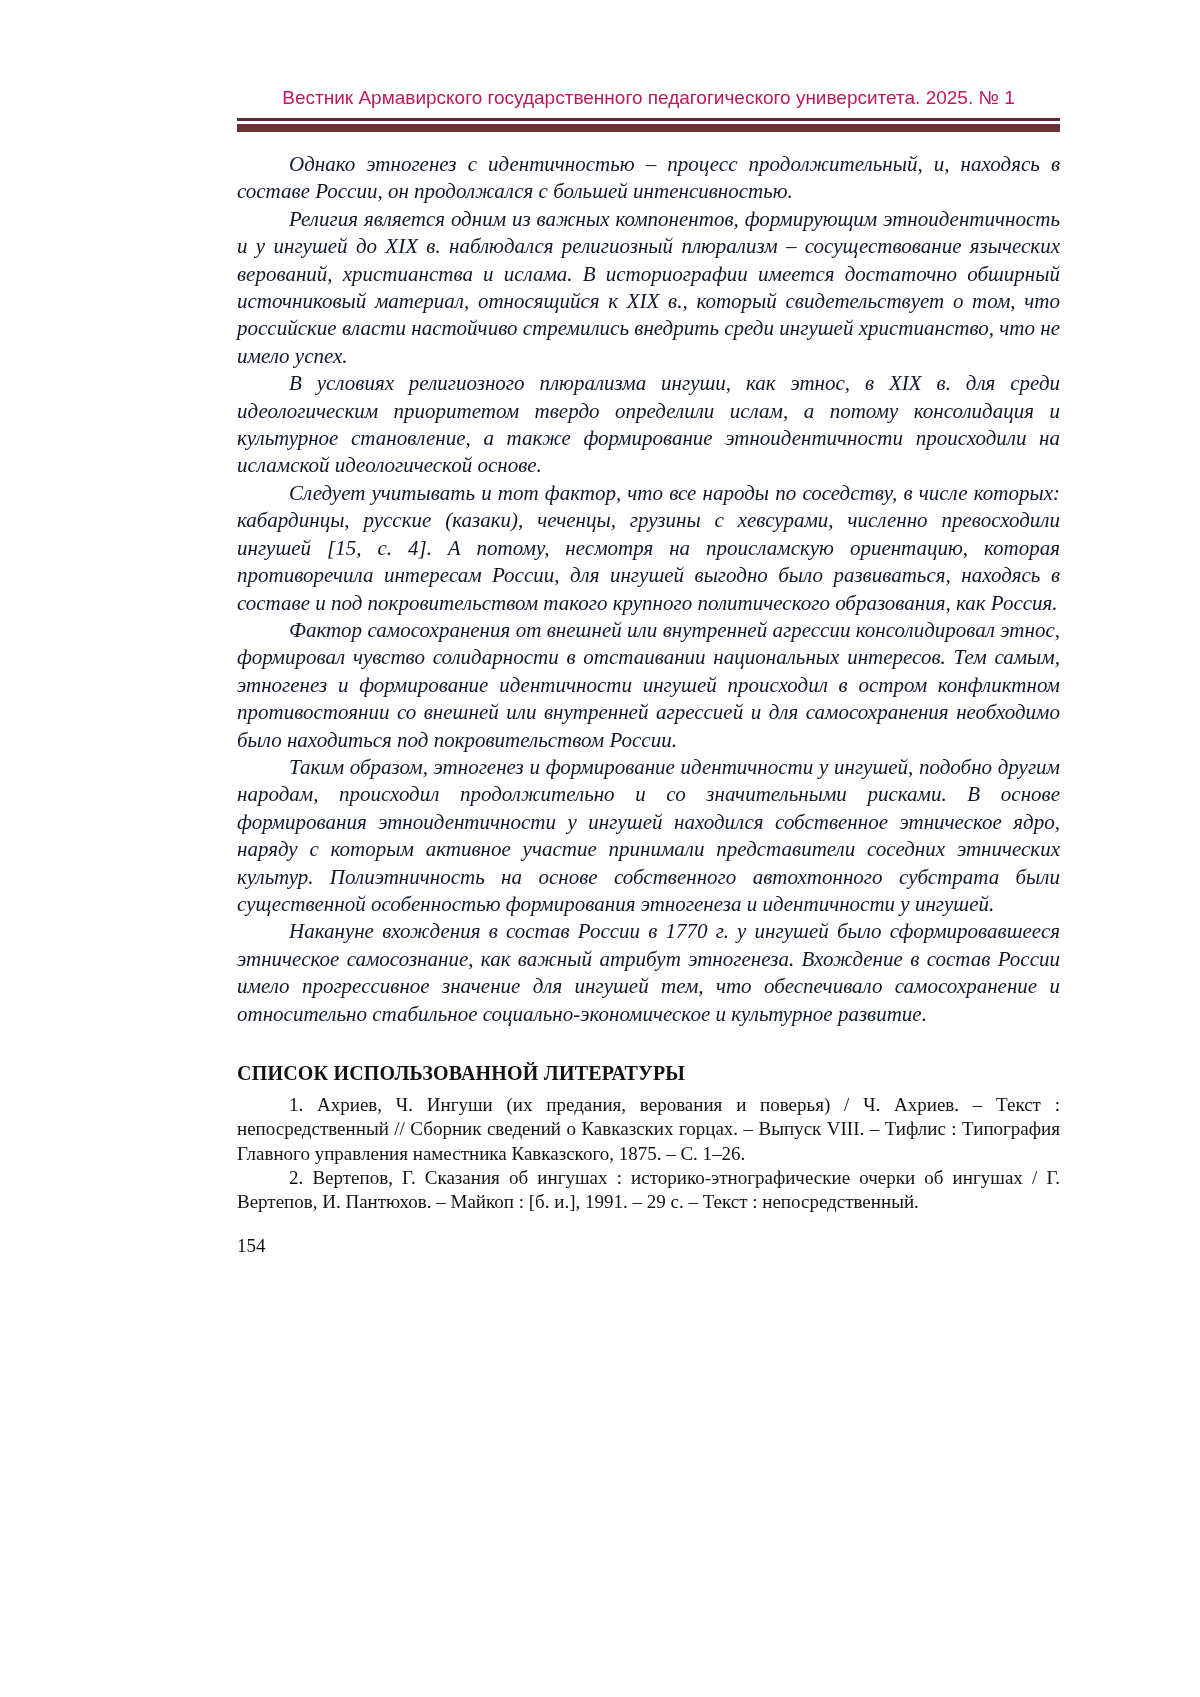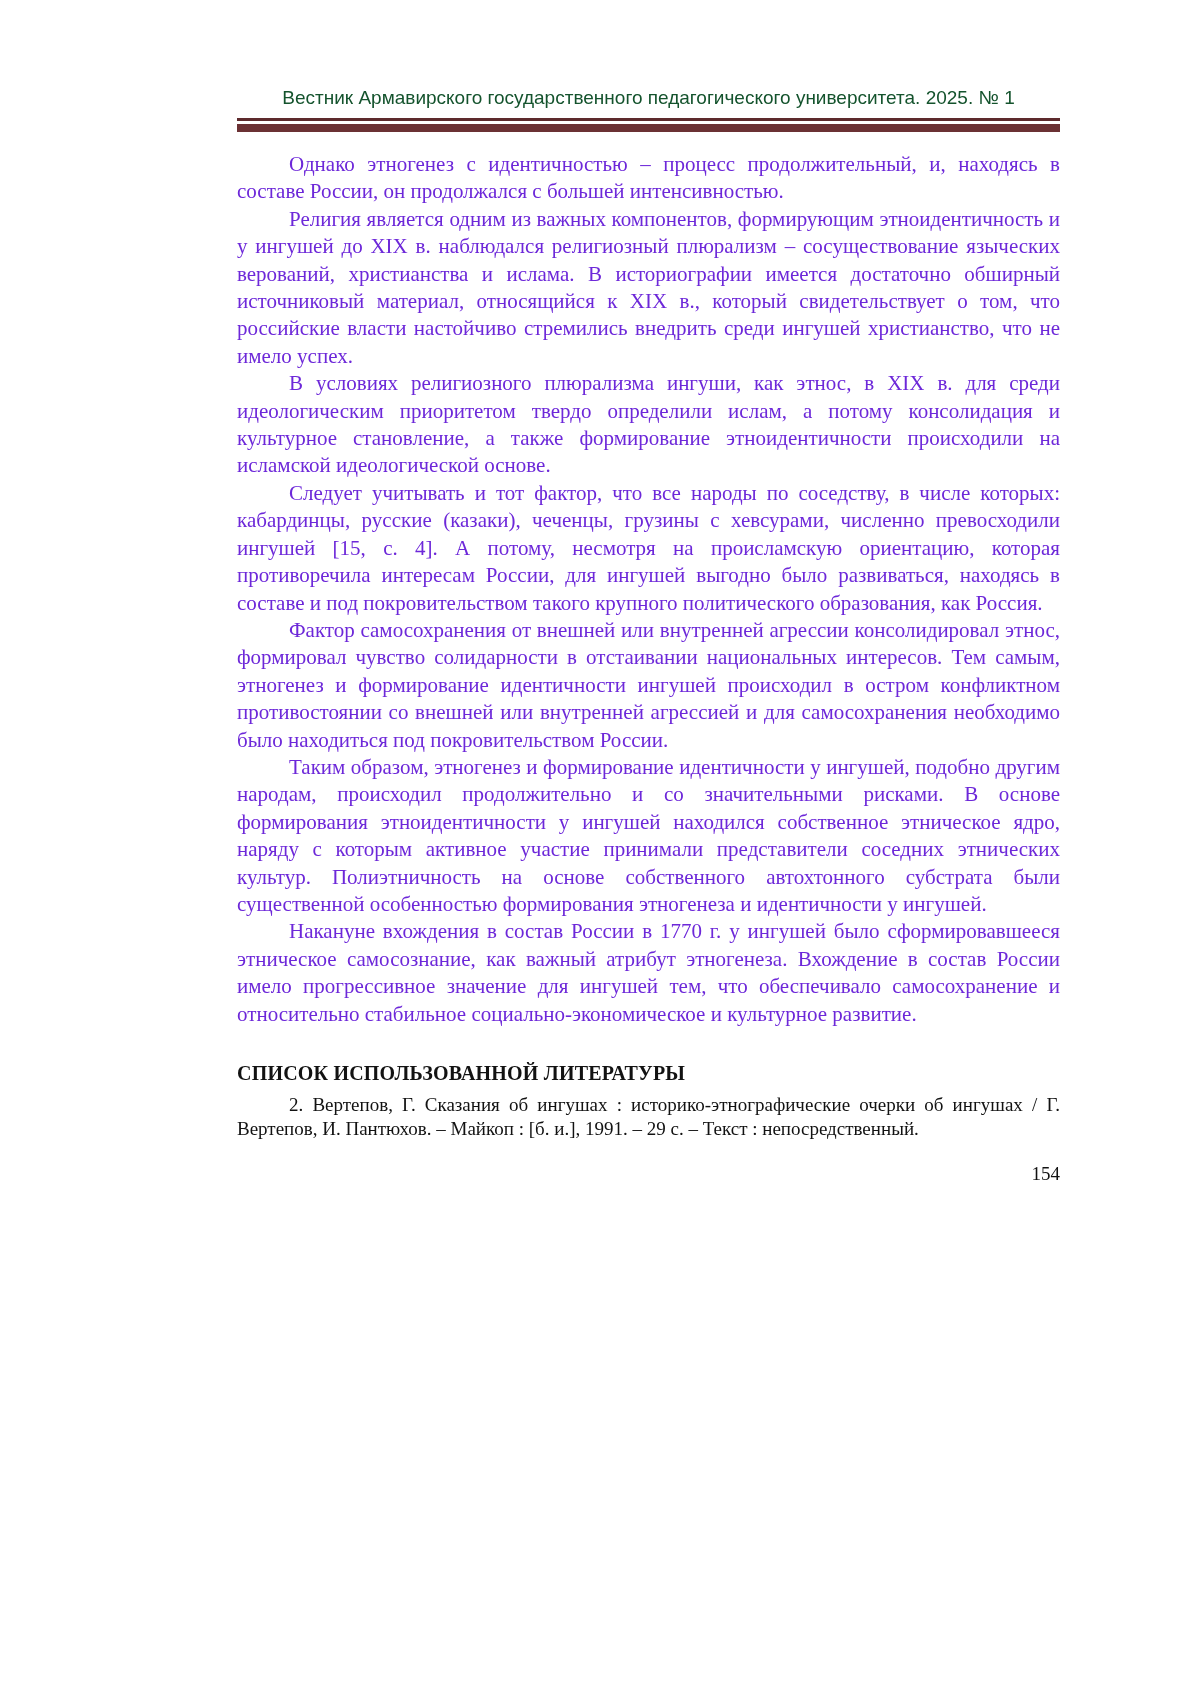--- a/index.html
+++ b/index.html
@@ -18,36 +18,37 @@
   .content {
     margin-left: 237px;
     width: 823px;
   }
   .running-header {
     padding-top: 86px;
     font-family: "Liberation Sans", sans-serif;
     font-size: 19px;
     line-height: 23px;
     text-align: center;
-    color: #14532d;
+    color: #be185d;
     white-space: nowrap;
   }
   .header-rule { margin-top: 9px; }
   .header-rule .thin  { height: 3px; background: #5d2a2d; }
   .header-rule .gap   { height: 3px; background: transparent; }
   .header-rule .thick { height: 8px; background: #6b3134; }
   .article-body { margin-top: 19px; }
   .para {
     margin: 0;
     font-family: "Liberation Serif", serif;
     font-size: 21px;
     line-height: 27.4px;
     text-align: justify;
     text-indent: 52px;
-    color: #6d28d9;
+    color: #0f172a;
+    font-style: italic;
   }
   .bib-heading {
     margin: 33px 0 7px 0;
     font-family: "Liberation Serif", serif;
     font-weight: bold;
     font-size: 20px;
     line-height: 25px;
     text-align: left;
     color: #121212;
     letter-spacing: 0.2px;
@@ -58,21 +59,21 @@
     font-size: 19px;
     line-height: 24.3px;
     text-align: justify;
     text-indent: 52px;
     color: #121212;
   }
   .page-number {
     margin-top: 21px;
     font-family: "Liberation Serif", serif;
     font-size: 19px;
-    text-align: right;
+    text-align: left;
     color: #121212;
   }
 </style>
 </head>
 <body>
 
 <div class="page">
   <div class="content">
 
     <div class="running-header">Вестник Армавирского государственного педагогического университета. 2025. № 1</div>
@@ -89,19 +90,20 @@
       <p class="para">В условиях религиозного плюрализма ингуши, как этнос, в XIX в. для среди идеологическим приоритетом твердо определили ислам, а потому консолидация и культурное становление, а также формирование этноидентичности происходили на исламской идеологической основе.</p>
       <p class="para">Следует учитывать и тот фактор, что все народы по соседству, в числе которых: кабардинцы, русские (казаки), чеченцы, грузины с хевсурами, численно превосходили ингушей [15, с. 4]. А потому, несмотря на происламскую ориентацию, которая противоречила интересам России, для ингушей выгодно было развиваться, находясь в составе и под покровительством такого крупного политического образования, как Россия.</p>
       <p class="para">Фактор самосохранения от внешней или внутренней агрессии консолидировал этнос, формировал чувство солидарности в отстаивании национальных интересов. Тем самым, этногенез и формирование идентичности ингушей происходил в остром конфликтном противостоянии со внешней или внутренней агрессией и для самосохранения необходимо было находиться под покровительством России.</p>
       <p class="para">Таким образом, этногенез и формирование идентичности у ингушей, подобно другим народам, происходил продолжительно и со значительными рисками. В основе формирования этноидентичности у ингушей находился собственное этническое ядро, наряду с которым активное участие принимали представители соседних этнических культур. Полиэтничность на основе собственного автохтонного субстрата были существенной особенностью формирования этногенеза и идентичности у ингушей.</p>
       <p class="para">Накануне вхождения в состав России в 1770 г. у ингушей было сформировавшееся этническое самосознание, как важный атрибут этногенеза. Вхождение в состав России имело прогрессивное значение для ингушей тем, что обеспечивало самосохранение и относительно стабильное социально-экономическое и культурное развитие.</p>
     </div>
 
     <div class="bib-heading">СПИСОК ИСПОЛЬЗОВАННОЙ ЛИТЕРАТУРЫ</div>
 
     <div class="bibliography">
+      <p class="ref">1. Ахриев, Ч. Ингуши (их предания, верования и поверья) / Ч. Ахриев. – Текст : непосредственный // Сборник сведений о Кавказских горцах. – Выпуск VIII. – Тифлис : Типография Главного управления наместника Кавказского, 1875. – С. 1–26.</p>
       <p class="ref">2. Вертепов, Г. Сказания об ингушах : историко-этнографические очерки об ингушах / Г. Вертепов, И. Пантюхов. – Майкоп : [б. и.], 1991. – 29 с. – Текст : непосредственный.</p>
     </div>
 
     <div class="page-number">154</div>
 
   </div>
 </div>
 
 </body></html>

